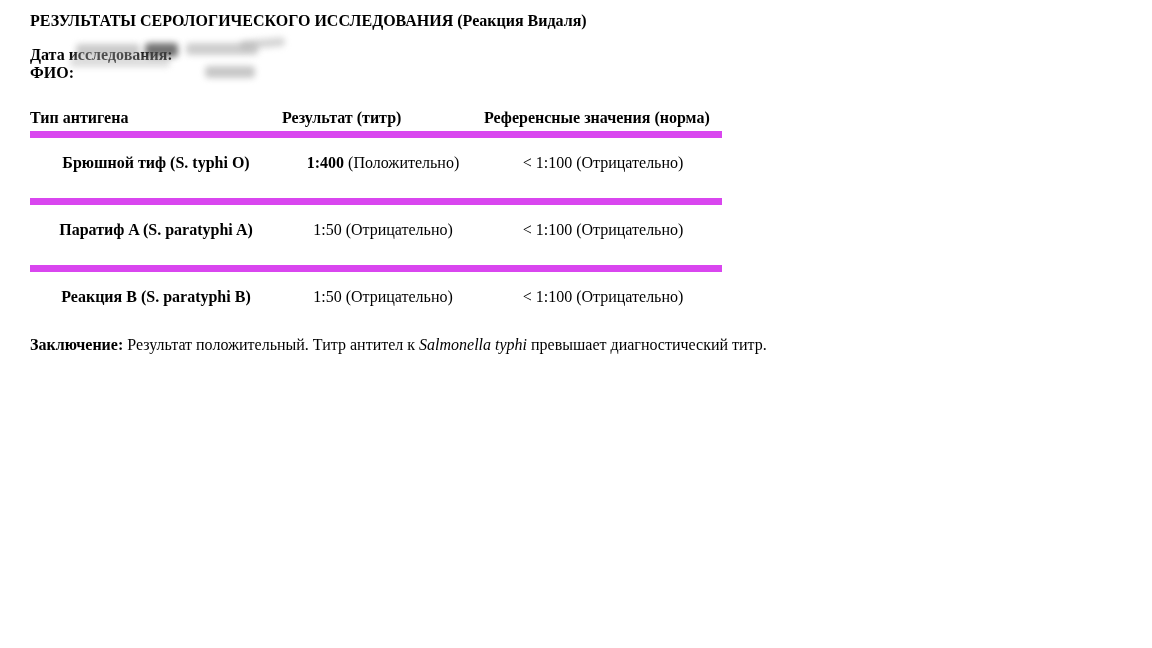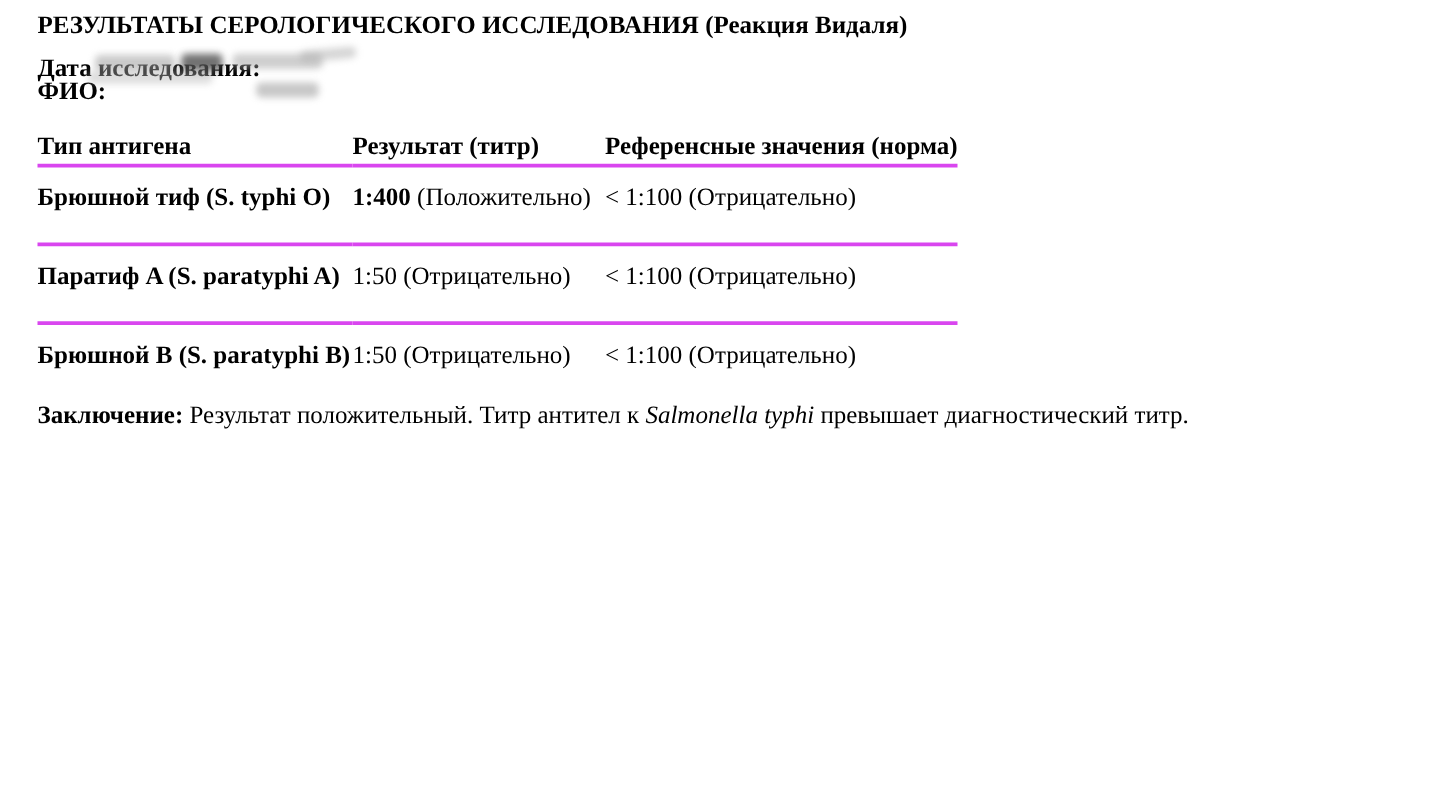--- a/index.html
+++ b/index.html
@@ -5,21 +5,21 @@
   html, body { margin: 0; padding: 0; background: #ffffff; }
   .page {
     position: relative;
     width: 1004px;
     height: 648px;
     box-sizing: border-box;
     background: #ffffff;
     padding: 11px 0 0 30px;
     overflow: hidden;
     font-family: "Liberation Serif", "DejaVu Serif", serif;
-    font-size: 20px;
+    font-size: 16px;
     line-height: 19px;
     color: #000000;
   }
   .bold { font-weight: bold; }
   .italic { font-style: italic; margin-top: 44px; }
 
   .doc-title {
     margin: 0;
     font-weight: bold;
     line-height: 19px;
@@ -57,25 +57,26 @@
 
   table.results th {
     text-align: left;
     font-weight: bold;
     vertical-align: top;
     padding: 0 0 4px 0;
     line-height: 19px;
     white-space: nowrap;
   }
   table.results td {
-    border-top: 3px solid #d946ef;
+    border-top: 7px solid #d946ef;
     vertical-align: top;
     padding: 15px 0 26px 0;
     line-height: 19px;
     white-space: nowrap;
+    text-align: center;
   }
 
   .conclusion {
     margin: 3px 0 0 0;
     line-height: 19px;
     white-space: nowrap;
   }
 </style>
 </head>
 <body>
@@ -117,21 +118,21 @@
         <td class="bold">Брюшной тиф (S. typhi O)</td>
         <td><span class="bold">1:400</span> <span>(Положительно)</span></td>
         <td>&lt; 1:100 (Отрицательно)</td>
       </tr>
       <tr>
         <td class="bold">Паратиф A (S. paratyphi A)</td>
         <td><span>1:50</span> <span>(Отрицательно)</span></td>
         <td>&lt; 1:100 (Отрицательно)</td>
       </tr>
       <tr>
-        <td class="bold">Брюшной B (S. paratyphi B)</td>
+        <td class="bold">Реакция B (S. paratyphi B)</td>
         <td><span>1:50</span> <span>(Отрицательно)</span></td>
         <td>&lt; 1:100 (Отрицательно)</td>
       </tr>
     </tbody>
   </table>
 
   <p class="conclusion"><span class="bold">Заключение:</span> <span>Результат положительный. Титр антител к </span><span class="italic">Salmonella typhi</span><span> превышает диагностический титр.</span></p>
 
 </div>
 

